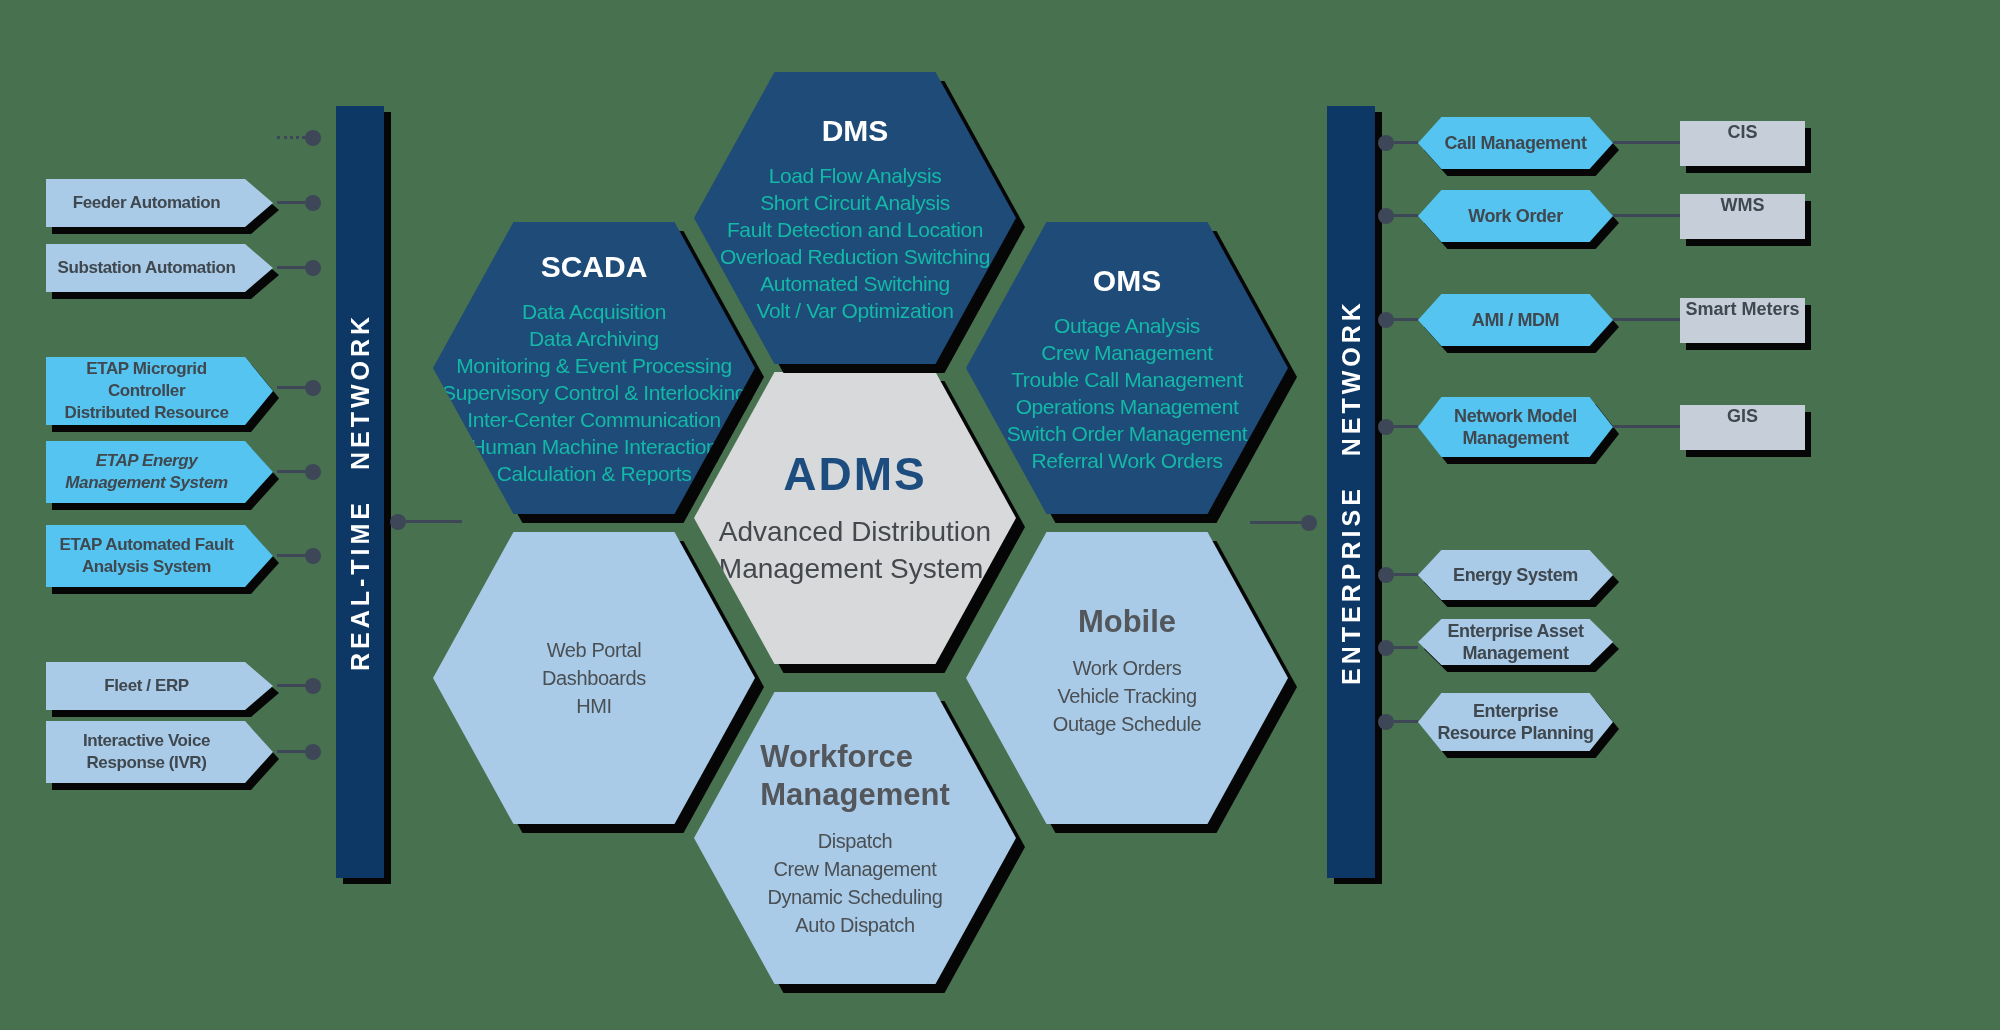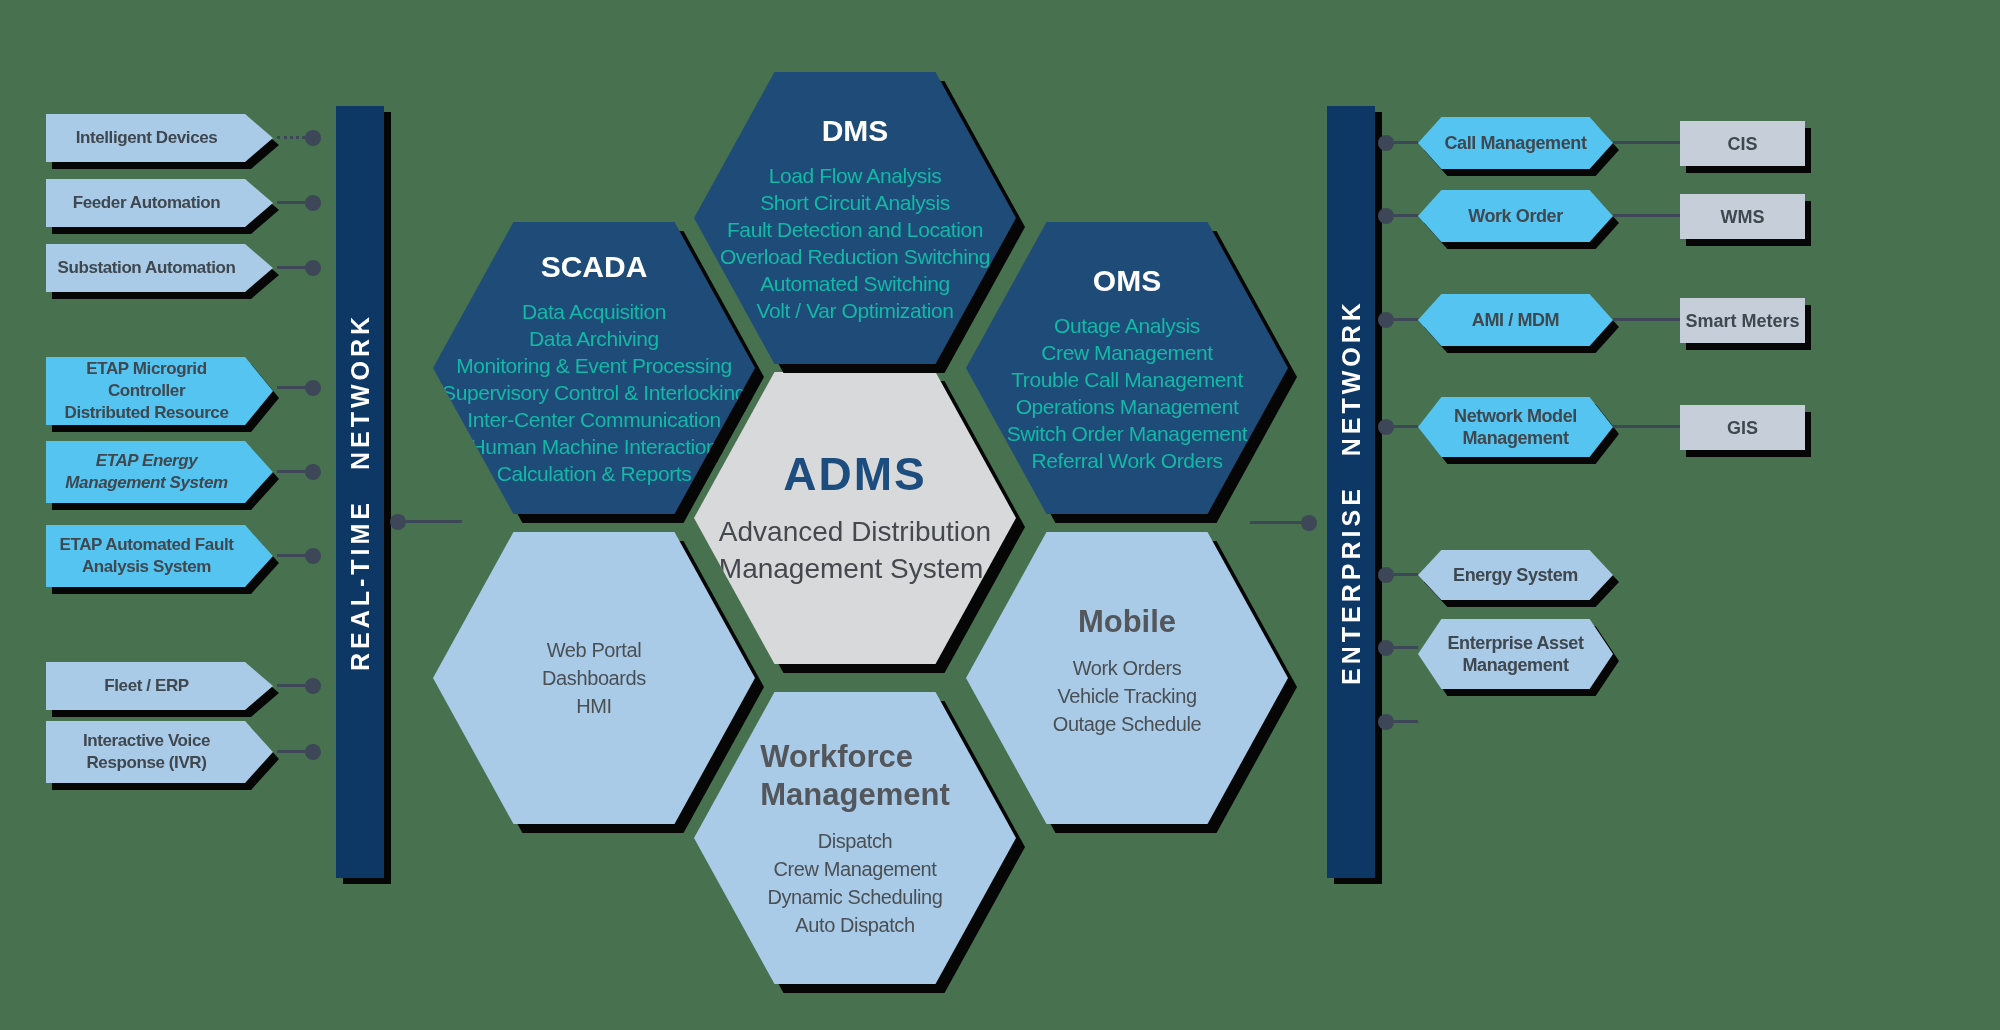--- a/index.html
+++ b/index.html
@@ -18,21 +18,21 @@
 
   
   .arrow{width:227px;display:flex;align-items:center;justify-content:center;
     clip-path:polygon(0 0,87.7% 0,100% 50%,87.7% 100%,0 100%);
     padding-right:26px;box-sizing:border-box;}
   .pill{width:195px;display:flex;align-items:center;justify-content:center;
     clip-path:polygon(12% 0,88% 0,100% 50%,88% 100%,12% 100%,0 50%);}
   .fill-light{background:var(--light-blue);}
   .fill-cyan{background:var(--cyan);}
   .gbox{width:125px;height:45px;background:var(--gray-box);
-    display:flex;align-items:center;justify-content:center;}
+    display:flex;align-items:flex-start;justify-content:center;}
   .hex{width:322px;height:292px;background:var(--navy-hex);
     clip-path:polygon(0 50%,25% 0,75% 0,100% 50%,75% 100%,25% 100%);
     display:flex;flex-direction:column;align-items:center;justify-content:center;text-align:left;}
   .hex.light{background:var(--light-blue);}
   .hex.gray{background:var(--gray-hex);}
   .netbar{width:48px;height:772px;background:var(--bar-navy);position:relative;}
 
   
   .lbl{font-weight:bold;font-size:17px;line-height:22px;letter-spacing:-0.4px;
     color:var(--dark-text);text-align:center;white-space:pre-line;}
@@ -53,25 +53,20 @@
   
   .hline{position:absolute;height:0;border-top:3px solid var(--connector);}
   .hline.dotted{border-top-style:dotted;}
   .dot{position:absolute;width:16px;height:16px;border-radius:50%;background:var(--connector);}
 </style>
 </head>
 <body>
 
 <div id="canvas">
 
-  <div class="sw" style="left:46px;top:114px;">
-    <div class="arrow fill-light" style="height:48px;">
-        <span class="lbl">Intelligent Devices</span>
-      </div>
-    </div>
   <div class="hline dotted" style="left:277px;top:136px;width:28px;"></div>
   <div class="dot" style="left:305px;top:130px;"></div>
 
   <div class="sw" style="left:46px;top:179px;">
     <div class="arrow fill-light" style="height:48px;">
         <span class="lbl">Feeder Automation</span>
       </div>
     </div>
   <div class="hline" style="left:277px;top:201px;width:28px;"></div>
   <div class="dot" style="left:305px;top:195px;"></div>
@@ -280,22 +275,28 @@
   <div class="hline" style="left:1394px;top:573px;width:24px;"></div>
   <div class="sw" style="left:1418px;top:550px;">
     <div class="pill fill-light" style="height:50px;">
         <span class="lbl">Energy System</span>
       </div>
     </div>
 
   <div class="dot" style="left:1378px;top:640px;"></div>
   <div class="hline" style="left:1394px;top:646px;width:24px;"></div>
   <div class="sw" style="left:1418px;top:619px;">
-    <div class="pill fill-light" style="height:70px;align-items:center;">
+    <div class="pill fill-light" style="height:46px;align-items:center;">
         <span class="lbl">Enterprise Asset
 Management</span>
       </div>
     </div>
 
   <div class="dot" style="left:1378px;top:714px;"></div>
   <div class="hline" style="left:1394px;top:720px;width:24px;"></div>
+  <div class="sw" style="left:1418px;top:693px;">
+    <div class="pill fill-light" style="height:58px;">
+        <span class="lbl">Enterprise
+Resource Planning</span>
+      </div>
+    </div>
 
 </div>
 
 </body></html>

